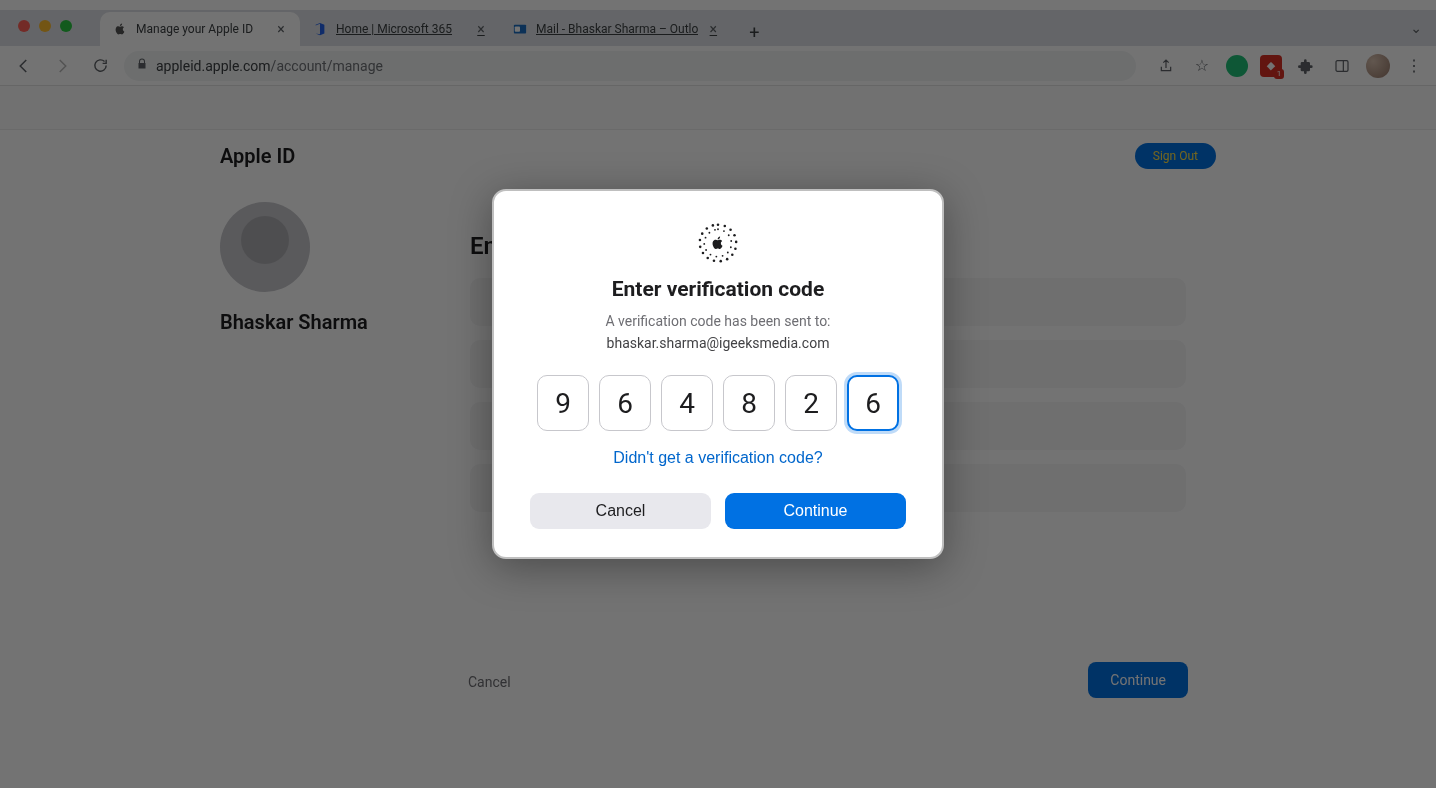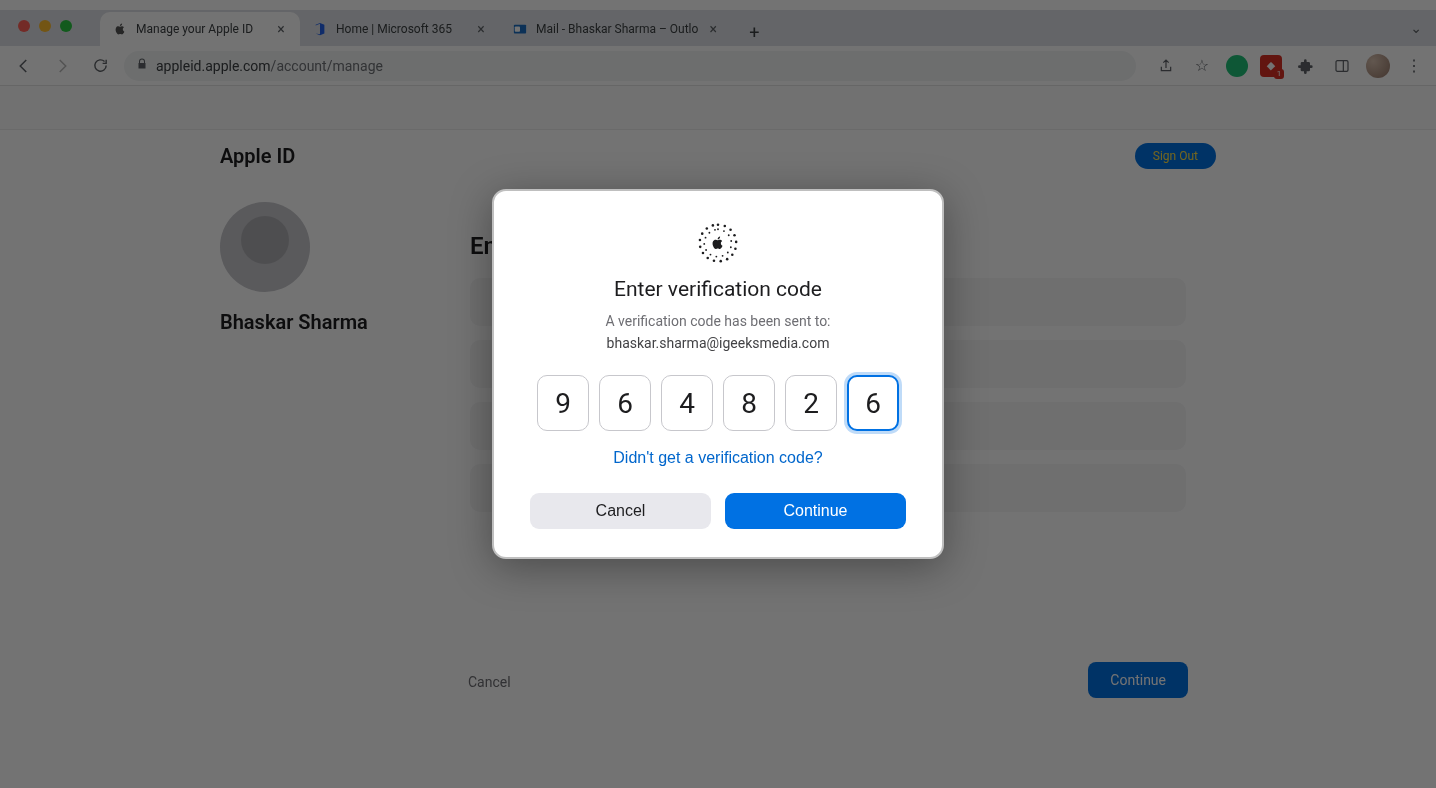--- a/index.html
+++ b/index.html
@@ -8,21 +8,21 @@
     
     .traffic{position:absolute;top:20px;left:18px;display:flex;gap:9px;z-index:5;}
     .traffic .dot{width:12px;height:12px;border-radius:50%;}
     .t-red{background:#ff5f57;}
     .t-yellow{background:#febc2e;}
     .t-green{background:#28c840;}
     
     .tabstrip{position:absolute;top:10px;left:0;right:0;height:36px;background:#dee1e6;display:flex;align-items:flex-end;padding-left:100px;z-index:4;}
     .tab{height:34px;display:flex;align-items:center;gap:8px;padding:0 12px;font-size:12px;color:#3c4043;max-width:240px;min-width:200px;position:relative;}
     .tab.active{background:#fff;border-radius:10px 10px 0 0;}
-    .tab.inactive{background:transparent;}
+    .tab.inactive{background:transparent;text-decoration:underline;}
     .tab .favicon{width:16px;height:16px;flex:0 0 16px;display:flex;align-items:center;justify-content:center;font-size:12px;}
     .tab .title{flex:1;white-space:nowrap;overflow:hidden;text-overflow:ellipsis;}
     .tab .close{flex:0 0 14px;color:#5f6368;font-size:14px;text-align:center;}
     .newtab{width:28px;height:28px;display:flex;align-items:center;justify-content:center;margin-left:8px;color:#3c4043;font-size:18px;}
     .tab-expand{position:absolute;right:14px;top:50%;transform:translateY(-50%);color:#5f6368;font-size:14px;}
     
     .toolbar{position:absolute;top:46px;left:0;right:0;height:40px;background:#fff;border-bottom:1px solid #e3e3e3;display:flex;align-items:center;padding:8px 10px;gap:10px;z-index:4;}
     .navbtn{width:28px;height:28px;display:flex;align-items:center;justify-content:center;color:#5f6368;border:none;background:transparent;font-size:16px;}
     .navbtn.disabled{color:#b8b8b8;}
     .omnibox{flex:1;height:30px;background:#f1f3f4;border-radius:15px;display:flex;align-items:center;padding:0 12px;gap:8px;color:#3c4043;font-size:14px;}
@@ -51,21 +51,21 @@
     .navitem.sel{font-weight:600;}
     .mainpane{flex:1;background:#fff;border-radius:14px;padding:30px;min-height:520px;position:relative;}
     .mainpane .card{background:#f5f5f7;border-radius:10px;height:48px;margin-bottom:14px;}
     .mainpane h2{font-size:24px;font-weight:600;margin-bottom:18px;color:#1d1d1f;}
     .mainpane .bluebtn{position:absolute;bottom:24px;right:28px;background:#0071e3;color:#fff;border-radius:8px;padding:10px 22px;font-size:14px;}
     .mainpane .graylink{position:absolute;bottom:32px;left:28px;color:#6e6e73;font-size:14px;}
     
     .overlay{position:absolute;inset:0;background:rgba(0,0,0,0.55);z-index:10;display:flex;align-items:center;justify-content:center;padding-top:0;}
     .modal{width:452px;background:#fff;border-radius:14px;box-shadow:0 8px 40px rgba(0,0,0,0.35);padding:26px 36px 28px;display:flex;flex-direction:column;align-items:center;position:relative;top:-20px;border:2px solid #bfbfbf;}
     .modal-icon{width:44px;height:44px;margin-bottom:12px;margin-top:4px;}
-    .modal h1{font-size:21px;font-weight:400;color:#1d1d1f;margin-bottom:12px;}
+    .modal h1{font-size:21px;font-weight:700;color:#1d1d1f;margin-bottom:12px;}
     .modal p{font-size:14px;color:#6e6e73;margin-bottom:6px;text-align:center;}
     .modal .email{color:#424245;margin-bottom:24px;}
     .code-row{display:flex;gap:10px;margin-bottom:18px;}
     .code-cell{width:52px;height:56px;border:1px solid #c7c7cc;border-radius:10px;display:flex;align-items:center;justify-content:center;font-size:28px;font-weight:400;color:#1d1d1f;background:#fff;}
     .code-cell.focus{border:2px solid #0071e3;box-shadow:0 0 0 3px rgba(0,113,227,0.25);}
     .modal .link{color:#0066cc;font-size:16px;margin-bottom:26px;cursor:pointer;background:transparent;border:none}
     .btn-row{display:flex;gap:14px;width:100%;}
     .btn{flex:1;height:36px;border-radius:9px;font-size:16px;border:none;}
     .btn-cancel{background:#e8e8ed;color:#1d1d1f;}
     .btn-continue{background:#0071e3;color:#fff;}

